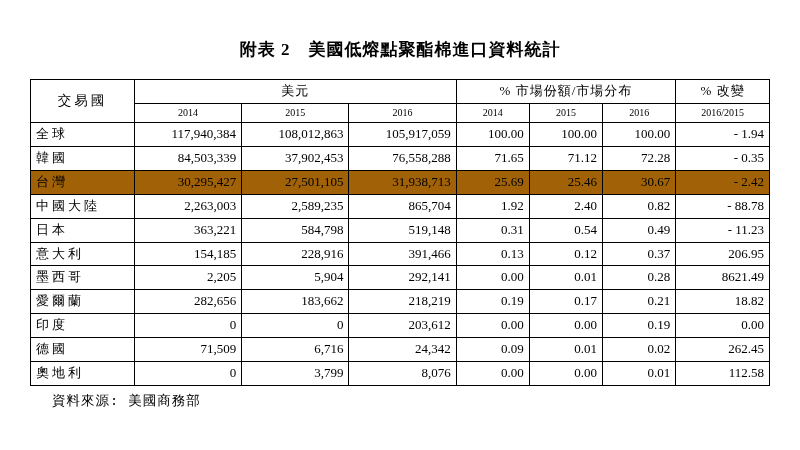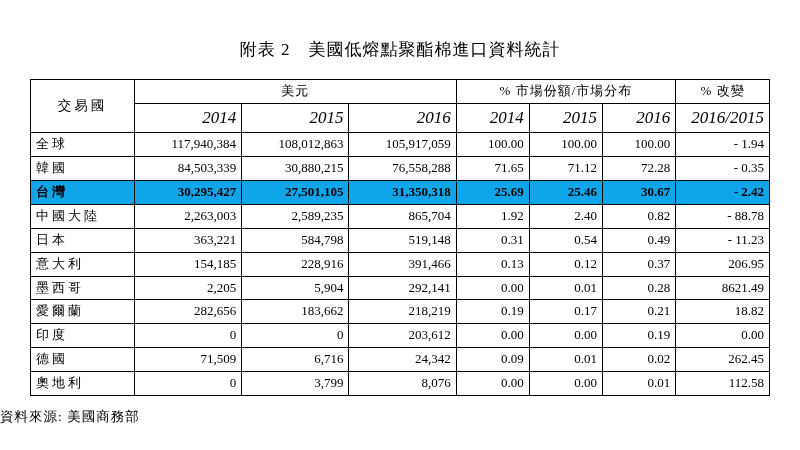--- a/index.html
+++ b/index.html
@@ -17,21 +17,21 @@
   .page {
     position: relative;
     width: 800px;
     height: 450px;
     box-sizing: border-box;
     padding: 0;
   }
   .doc-title {
     text-align: center;
     font-size: 17px;
-    font-weight: normal;
+    font-weight: bold;
     letter-spacing: 1px;
     margin-top: 38px;
     margin-bottom: 18px;
     color: #000;
   }
   .table-wrap {
     padding: 0 30px;
   }
   table.stats {
     border-collapse: collapse;
@@ -51,43 +51,44 @@
     font-size: 13px;
     letter-spacing: 1px;
   }
   th.corner {
     text-align: center;
     font-size: 13.5px;
     letter-spacing: 3px;
     vertical-align: middle;
   }
   th.yr {
-    text-align: right;
-    font-size: 17px;
-    font-style: italic;
+    text-align: center;
+    font-size: 10px;
   }
   td.country {
     text-align: left;
     letter-spacing: 3px;
     font-size: 13px;
     padding-left: 8px;
   }
   td.num {
     text-align: right;
     font-size: 13px;
     padding-right: 7px;
   }
   tr.highlight td {
-    background: #0ea5e9;
-    font-weight: bold;
+    background: #a16207;
+    font-weight: normal;
   }
   .source {
-    margin-top: 12px;
+    margin-top: 6px;
+    padding-left: 52px;
     font-size: 13.5px;
     letter-spacing: 1px;
+    font-family: Liberation Mono, monospace;
   }
   col.c-country { width: 12.2%; }
   col.c-usd { width: 12.6%; }
   col.c-pct { width: 8.6%; }
   col.c-chg { width: 11.0%; }
 </style>
 </head>
 <body>
 
 <div class="page">
@@ -130,32 +131,32 @@
             <td class="num">108,012,863</td>
             <td class="num">105,917,059</td>
             <td class="num">100.00</td>
             <td class="num">100.00</td>
             <td class="num">100.00</td>
             <td class="num">- 1.94</td>
           </tr>
           <tr>
             <td class="country">韓國</td>
             <td class="num">84,503,339</td>
-            <td class="num">30,880,215</td>
+            <td class="num">37,902,453</td>
             <td class="num">76,558,288</td>
             <td class="num">71.65</td>
             <td class="num">71.12</td>
             <td class="num">72.28</td>
             <td class="num">- 0.35</td>
           </tr>
           <tr class="highlight">
             <td class="country">台灣</td>
             <td class="num">30,295,427</td>
             <td class="num">27,501,105</td>
-            <td class="num">31,350,318</td>
+            <td class="num">31,938,713</td>
             <td class="num">25.69</td>
             <td class="num">25.46</td>
             <td class="num">30.67</td>
             <td class="num">- 2.42</td>
           </tr>
           <tr>
             <td class="country">中國大陸</td>
             <td class="num">2,263,003</td>
             <td class="num">2,589,235</td>
             <td class="num">865,704</td>

